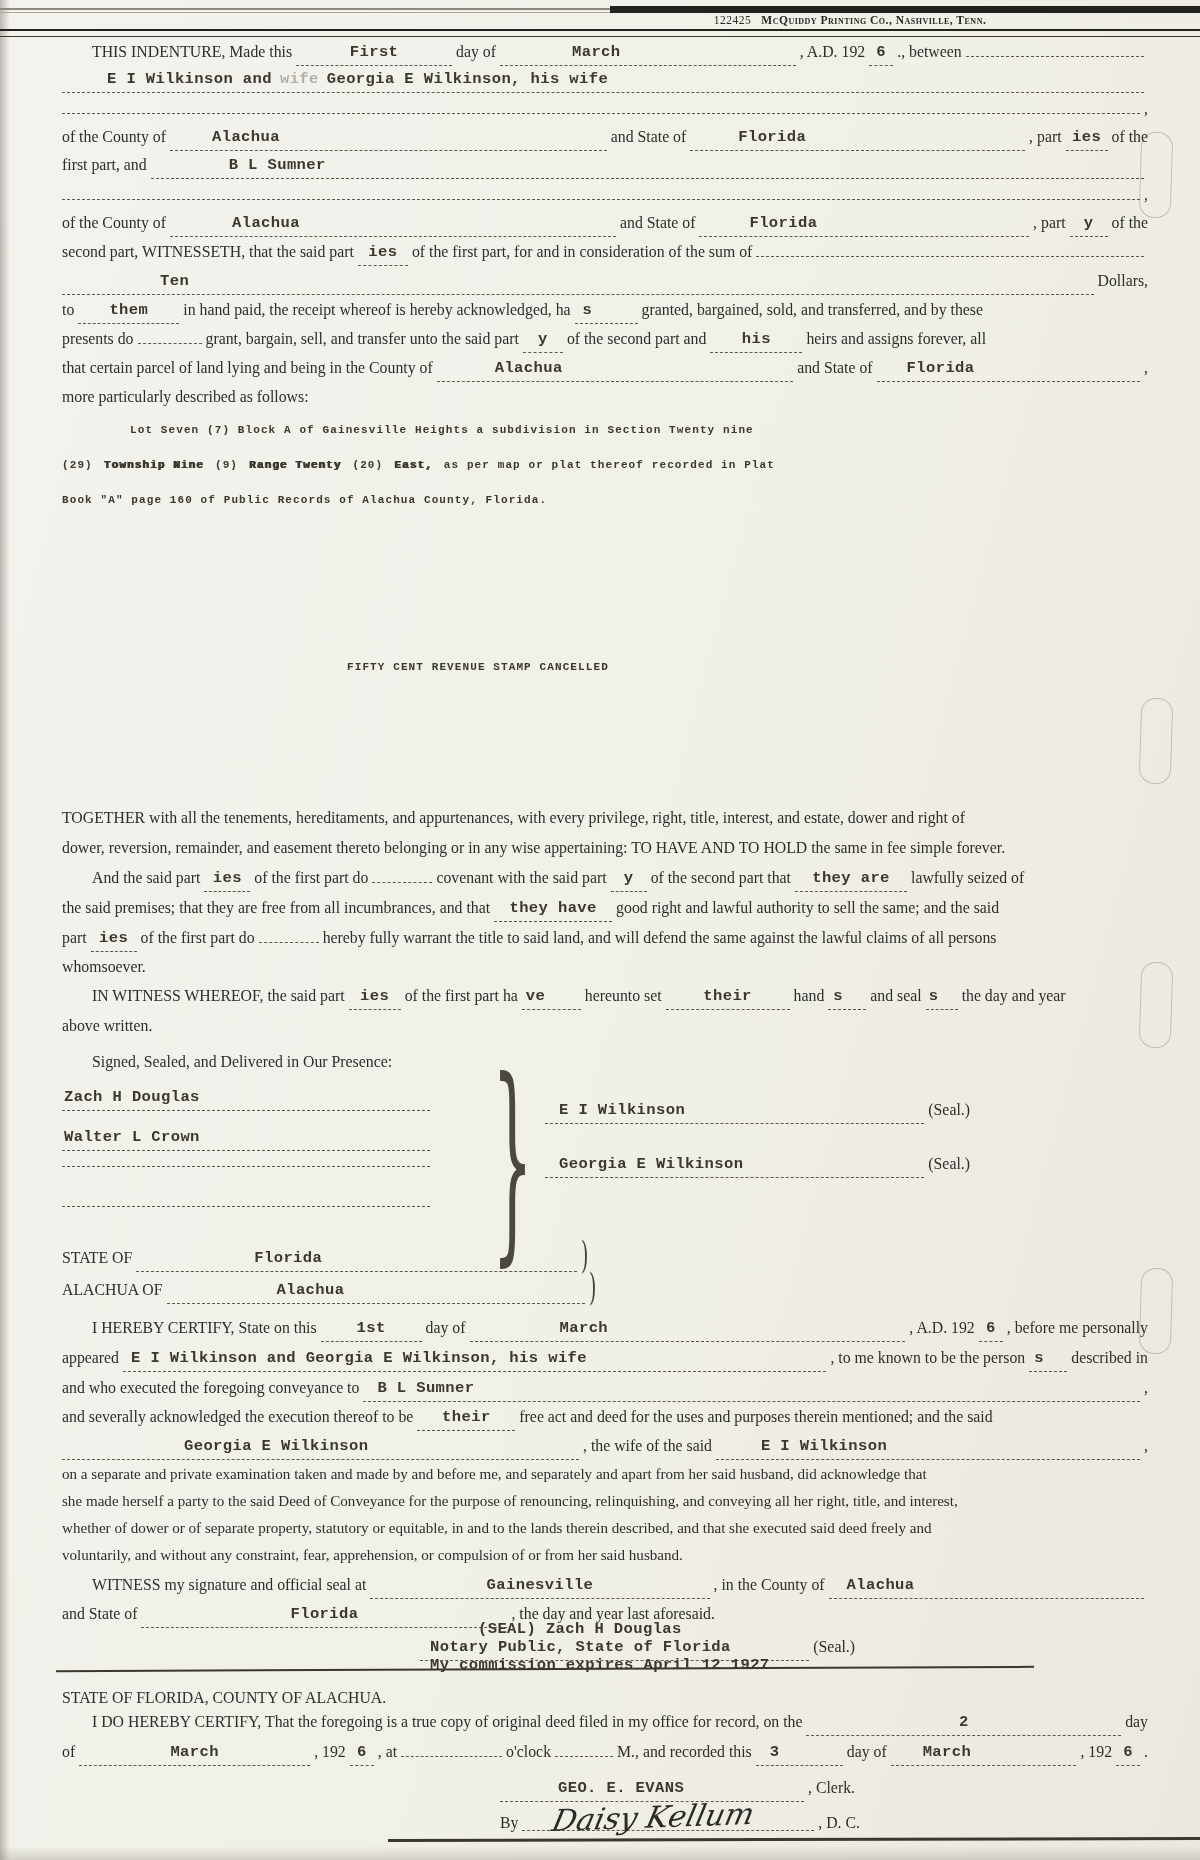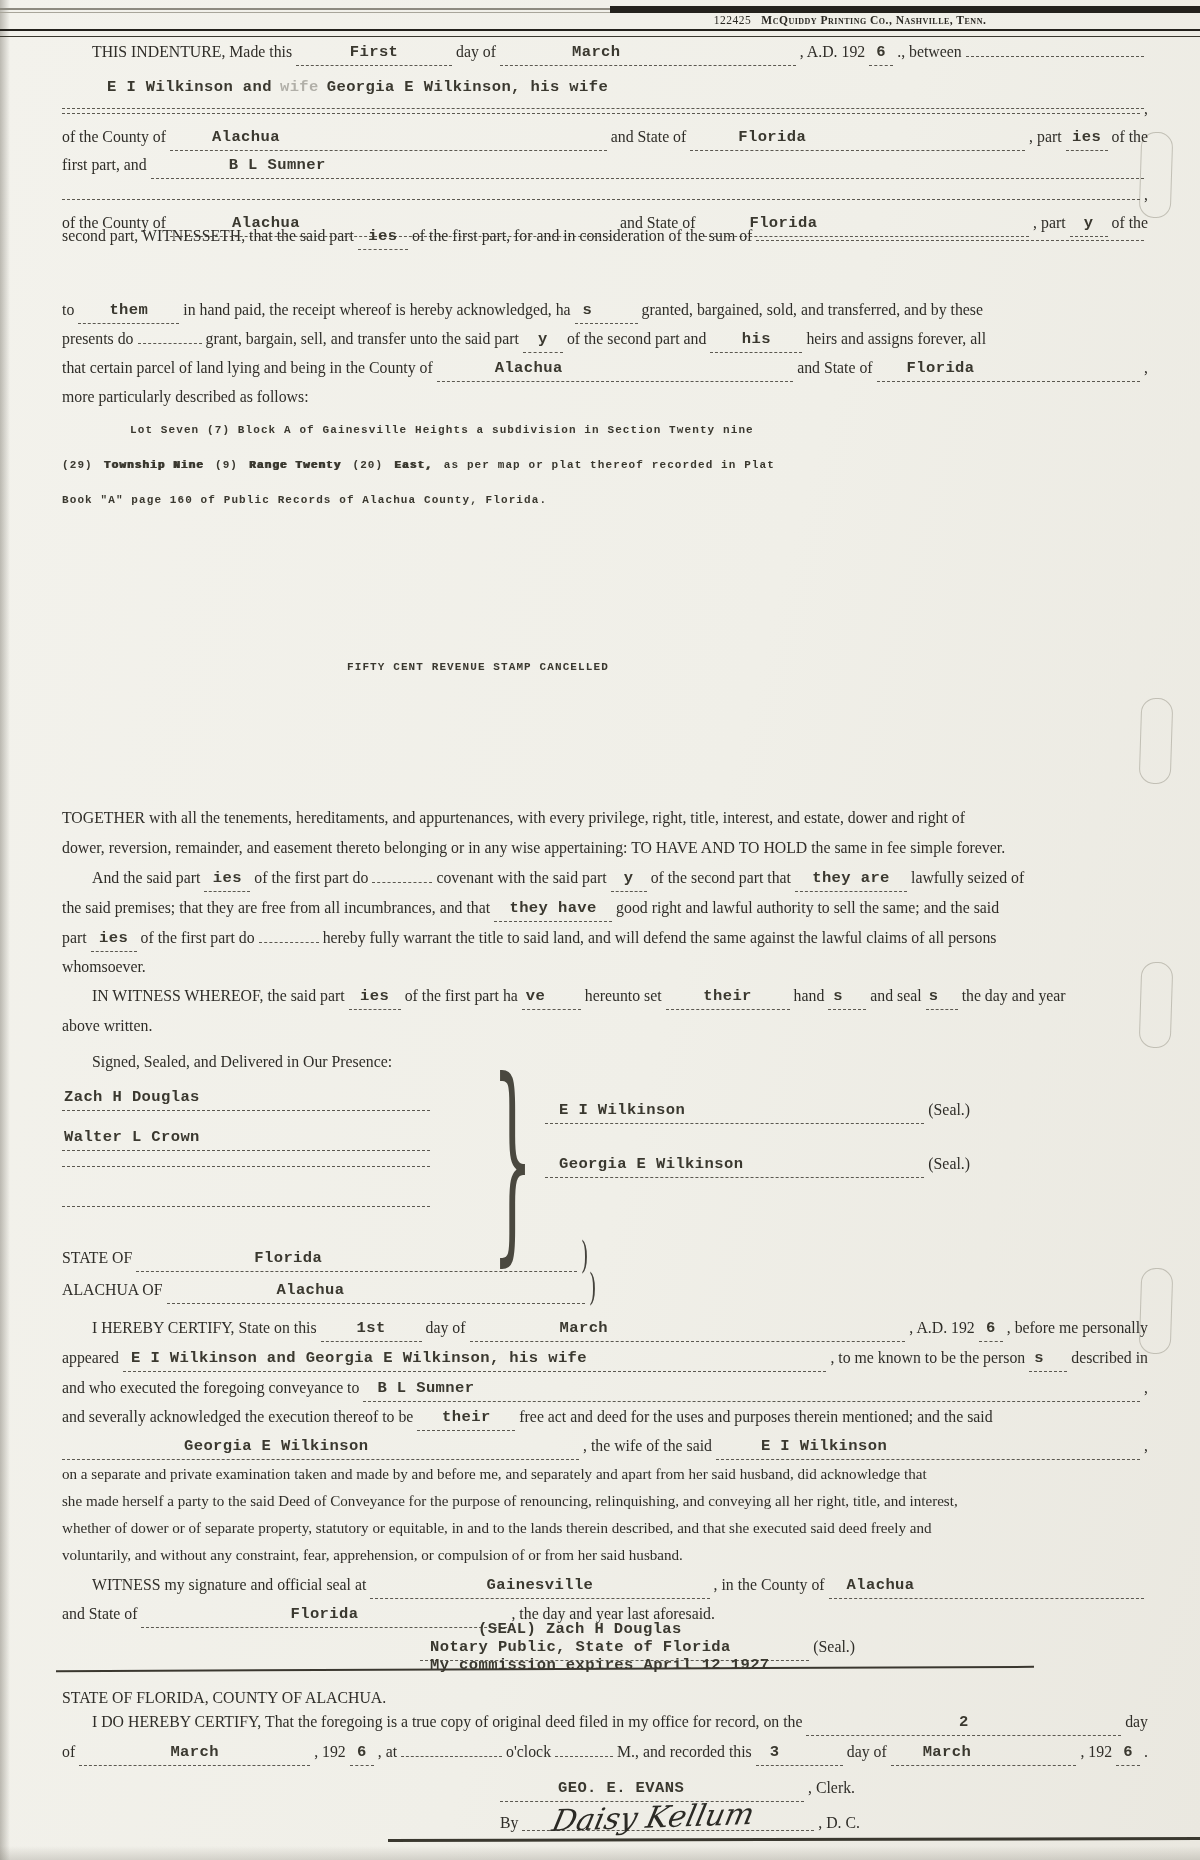--- a/index.html
+++ b/index.html
@@ -20,21 +20,21 @@
     border-bottom:1.5px dashed #5b5850;min-width:14px;margin-right:4px;padding:0 3px;}
   .fill.g{flex:1 1 auto;}
   .fill.l{justify-content:flex-start;}
   .tw{font-family:"Liberation Mono","DejaVu Sans Mono",monospace;font-weight:700;
     font-size:15.5px;color:#3a382f;letter-spacing:.4px;position:relative;top:-1px;}
   .twl{font-family:"Liberation Mono","DejaVu Sans Mono",monospace;font-weight:700;
     font-size:11px;letter-spacing:1.1px;color:#3a382f;}
   .twline{position:absolute;left:62px;right:40px;height:26px;line-height:26px;display:flex;}
   .twline .twl{margin-right:11px;}
   .ovr{text-shadow:.8px 0 currentColor, -.4px 0 rgba(58,56,47,.5);text-align:center;}
-  .faint{opacity:.35;margin:8px 8px;}
+  .faint{opacity:.35;margin:0 8px;}
   .paren{flex:0 0 auto;font-family:"DejaVu Serif",serif;font-size:38px;color:#44423c;
     transform:scaleX(.5);transform-origin:left center;position:relative;top:5px;line-height:0;}
   .brace{position:absolute;font-family:"DejaVu Serif",serif;font-size:215px;color:#4a483f;
     transform:scaleX(.30);transform-origin:left center;line-height:160px;font-weight:400;}
   .script{font-family:"DejaVu Serif",serif;font-style:italic;font-size:30px;color:#2b2a25;
     transform:skewX(-14deg) rotate(-2deg);transform-origin:left bottom;position:relative;top:3px;}
   .rule-thick{position:absolute;top:6px;left:610px;right:0;height:7px;background:#24221d;}
   .rule-thinL{position:absolute;top:8px;left:0;width:610px;border-top:2px solid #8d8a80;}
   .rule-thinL2{position:absolute;top:12px;left:0;width:610px;border-top:1px solid #a8a59a;}
   .imprint{position:absolute;top:14px;left:610px;width:480px;text-align:center;
@@ -132,29 +132,35 @@
     <span class="fill g l" style="padding-left:50px">
         <span class="tw">Florida</span>
       </span>
     <span class="pr">, part</span>
     <span class="fill" style="width:32px">
         <span class="tw">y</span>
       </span>
     <span class="pr">of the</span>
   </div>
 
-  <div class="line" style="top:224px">
+  <div class="line" style="top:240px">
     <span class="pr">second part, WITNESSETH, that the said part</span>
     <span class="fill" style="width:44px">
         <span class="tw">ies</span>
       </span>
     <span class="pr">of the first part, for and in consideration of the sum of</span>
     <span class="fill g"></span>
   </div>
 
+  <div class="line" style="top:269px">
+    <span class="fill g l" style="padding-left:98px">
+        <span class="tw">Ten</span>
+      </span>
+    <span class="pr">Dollars,</span>
+  </div>
 
   <div class="line" style="top:298px">
     <span class="pr">to</span>
     <span class="fill" style="width:95px">
         <span class="tw">them</span>
       </span>
     <span class="pr">in hand paid, the receipt whereof is hereby acknowledged, ha</span>
     <span class="fill l" style="width:52px;padding-left:8px">
         <span class="tw">s</span>
       </span>

